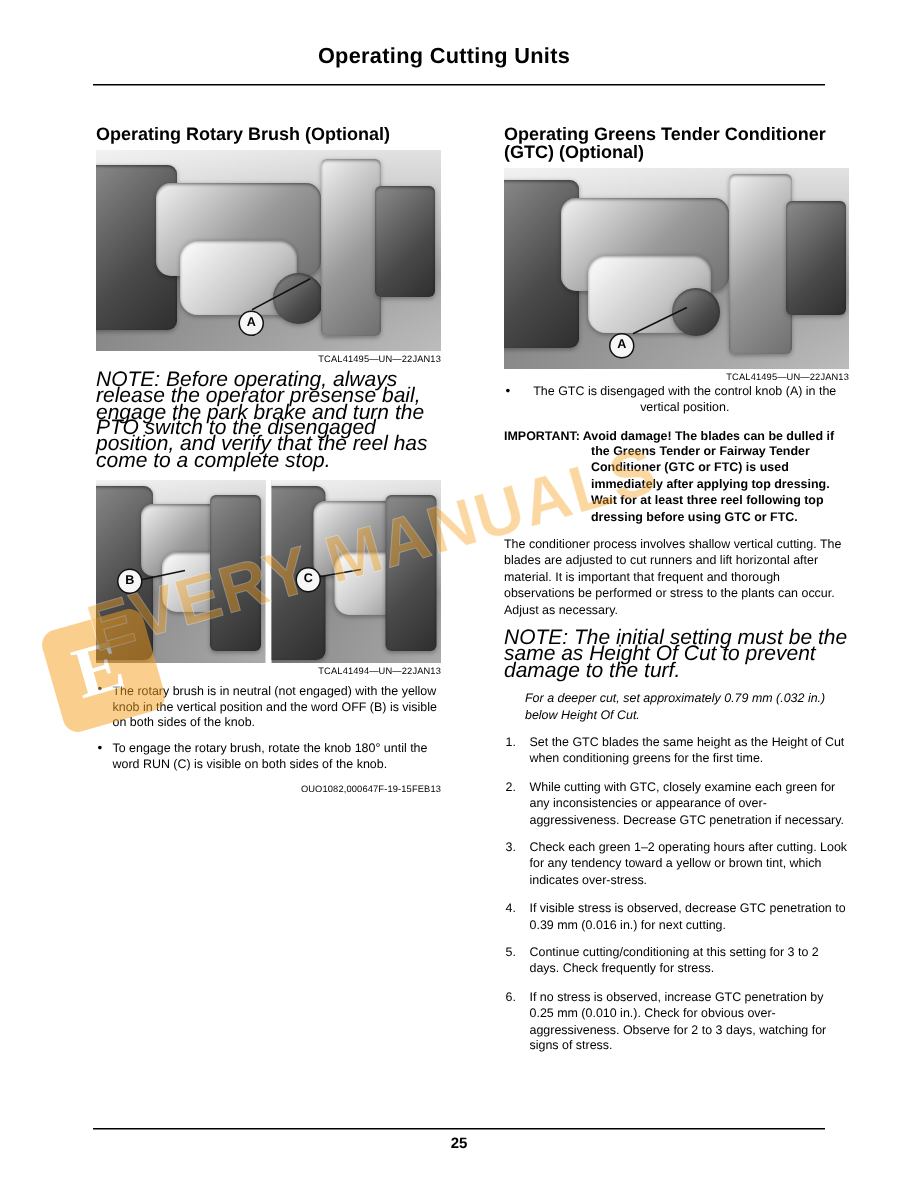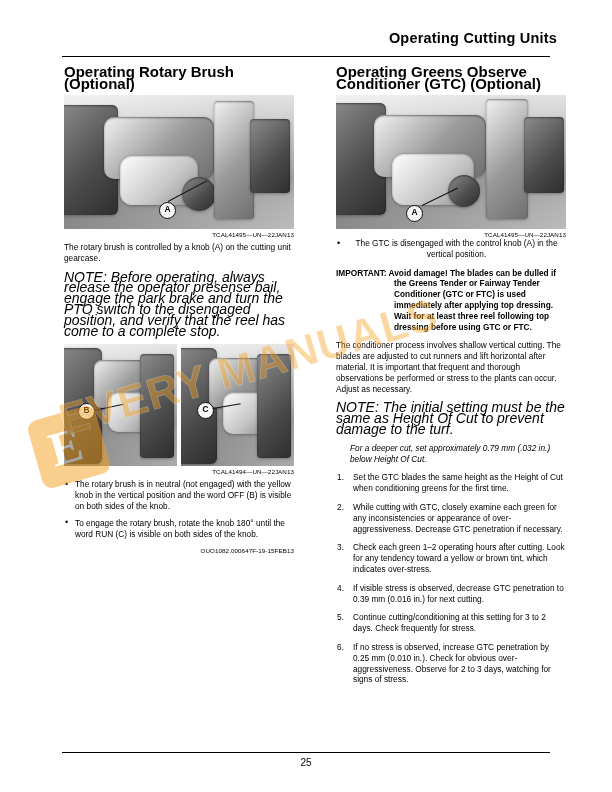--- a/index.html
+++ b/index.html
@@ -18,24 +18,24 @@
   .page {
     position: absolute;
     left: 0; top: 0;
     width: 612px;
     height: 792px;
   }
 
   
   .page-header {
     position: absolute;
-    left: 69px;
+    left: 52px;
     top: 30px;
     width: 488px;
-    text-align: right;
+    text-align: center;
   }
   .page-header .title {
     font-size: 14.5px;
     font-weight: bold;
     letter-spacing: 0.2px;
   }
   .header-rule {
     position: absolute;
     left: 62px;
     top: 56px;
@@ -46,24 +46,25 @@
   
   .col {
     position: absolute;
     top: 66px;
     width: 230px;
   }
   .col-left { left: 64px; }
   .col-right { left: 336px; }
 
   .sec-title {
-    font-size: 15px;
+    font-size: 12px;
     font-weight: bold;
     line-height: 12px;
     margin-bottom: 5px;
+    margin-top: 17px;
   }
 
   
   .figure {
     position: relative;
     width: 230px;
     background: #cfcfcf;
     overflow: hidden;
   }
   .figure.fig1 { height: 134px; margin-top: 2px; }
@@ -208,21 +209,21 @@
     width: 488px;
     border-top: 1.1px solid #000;
   }
   .page-number {
     position: absolute;
     left: 62px;
     top: 757px;
     width: 488px;
     text-align: center;
     font-size: 10px;
-    font-weight: normal;
+    font-weight: bold;
   }
 
   
   .watermark {
     position: absolute;
     left: 20px;
     top: 300px;
     width: 572px;
     height: 240px;
     pointer-events: none;
@@ -282,21 +283,20 @@
       <div class="blob light" style="left:56px; top:60px; width:78px; height:50px; border-radius:12px;"></div>
       <div class="blob round dark" style="left:118px; top:82px; width:34px; height:34px;"></div>
       <div class="blob" style="left:150px; top:6px; width:40px; height:118px; border-radius:4px;"></div>
       <div class="blob dark" style="left:186px; top:24px; width:40px; height:74px; border-radius:4px;"></div>
       <div class="leader" style="left:104px; top:106px; width:44px; transform:rotate(-28deg);"></div>
       <div class="callout" style="left:95px; top:107px;">A</div>
     </div>
     <div class="fig-caption">TCAL41495—UN—22JAN13</div>
 
     <div class="body" style="margin-top:4px;">
-      <p>The rotary brush is controlled by a knob (A) on the cutting unit gearcase.</p>
       <p class="note hang-note">NOTE: Before operating, always release the operator presense bail, engage the park brake and turn the PTO switch to the disengaged position, and verify that the reel has come to a complete stop.</p>
     </div>
 
     <div class="fig-pair">
       <div class="fig-half l">
         <div class="photo"></div>
         <div class="blob dark" style="left:-8px; top:4px; width:46px; height:116px;"></div>
         <div class="blob" style="left:30px; top:16px; width:56px; height:48px; border-radius:8px;"></div>
         <div class="blob light" style="left:44px; top:48px; width:44px; height:40px; border-radius:10px;"></div>
         <div class="blob dark" style="left:76px; top:10px; width:34px; height:104px; border-radius:4px;"></div>
@@ -318,21 +318,21 @@
     <ul class="bullets" style="margin-top:4px;">
       <li>The rotary brush is in neutral (not engaged) with the yellow knob in the vertical position and the word OFF (B) is visible on both sides of the knob.</li>
       <li>To engage the rotary brush, rotate the knob 180° until the word RUN (C) is visible on both sides of the knob.</li>
     </ul>
 
     <div class="fig-caption" style="margin-top:2px;">OUO1082,000647F-19-15FEB13</div>
   </div>
 
   <div class="col col-right">
 
-    <div class="sec-title">Operating Greens Observe Conditioner (GTC) (Optional)</div>
+    <div class="sec-title">Operating Greens Tender Conditioner (GTC) (Optional)</div>
 
     <div class="figure fig2" style="margin-top:4px;">
       <div class="photo"></div>
       <div class="blob dark" style="left:-6px; top:8px; width:56px; height:112px;"></div>
       <div class="blob" style="left:38px; top:20px; width:112px; height:62px; border-radius:10px;"></div>
       <div class="blob light" style="left:56px; top:58px; width:82px; height:52px; border-radius:12px;"></div>
       <div class="blob round dark" style="left:112px; top:80px; width:32px; height:32px;"></div>
       <div class="blob" style="left:150px; top:4px; width:42px; height:120px; border-radius:4px;"></div>
       <div class="blob dark" style="left:188px; top:22px; width:40px; height:76px; border-radius:4px;"></div>
       <div class="leader" style="left:86px; top:110px; width:40px; transform:rotate(-26deg);"></div>

